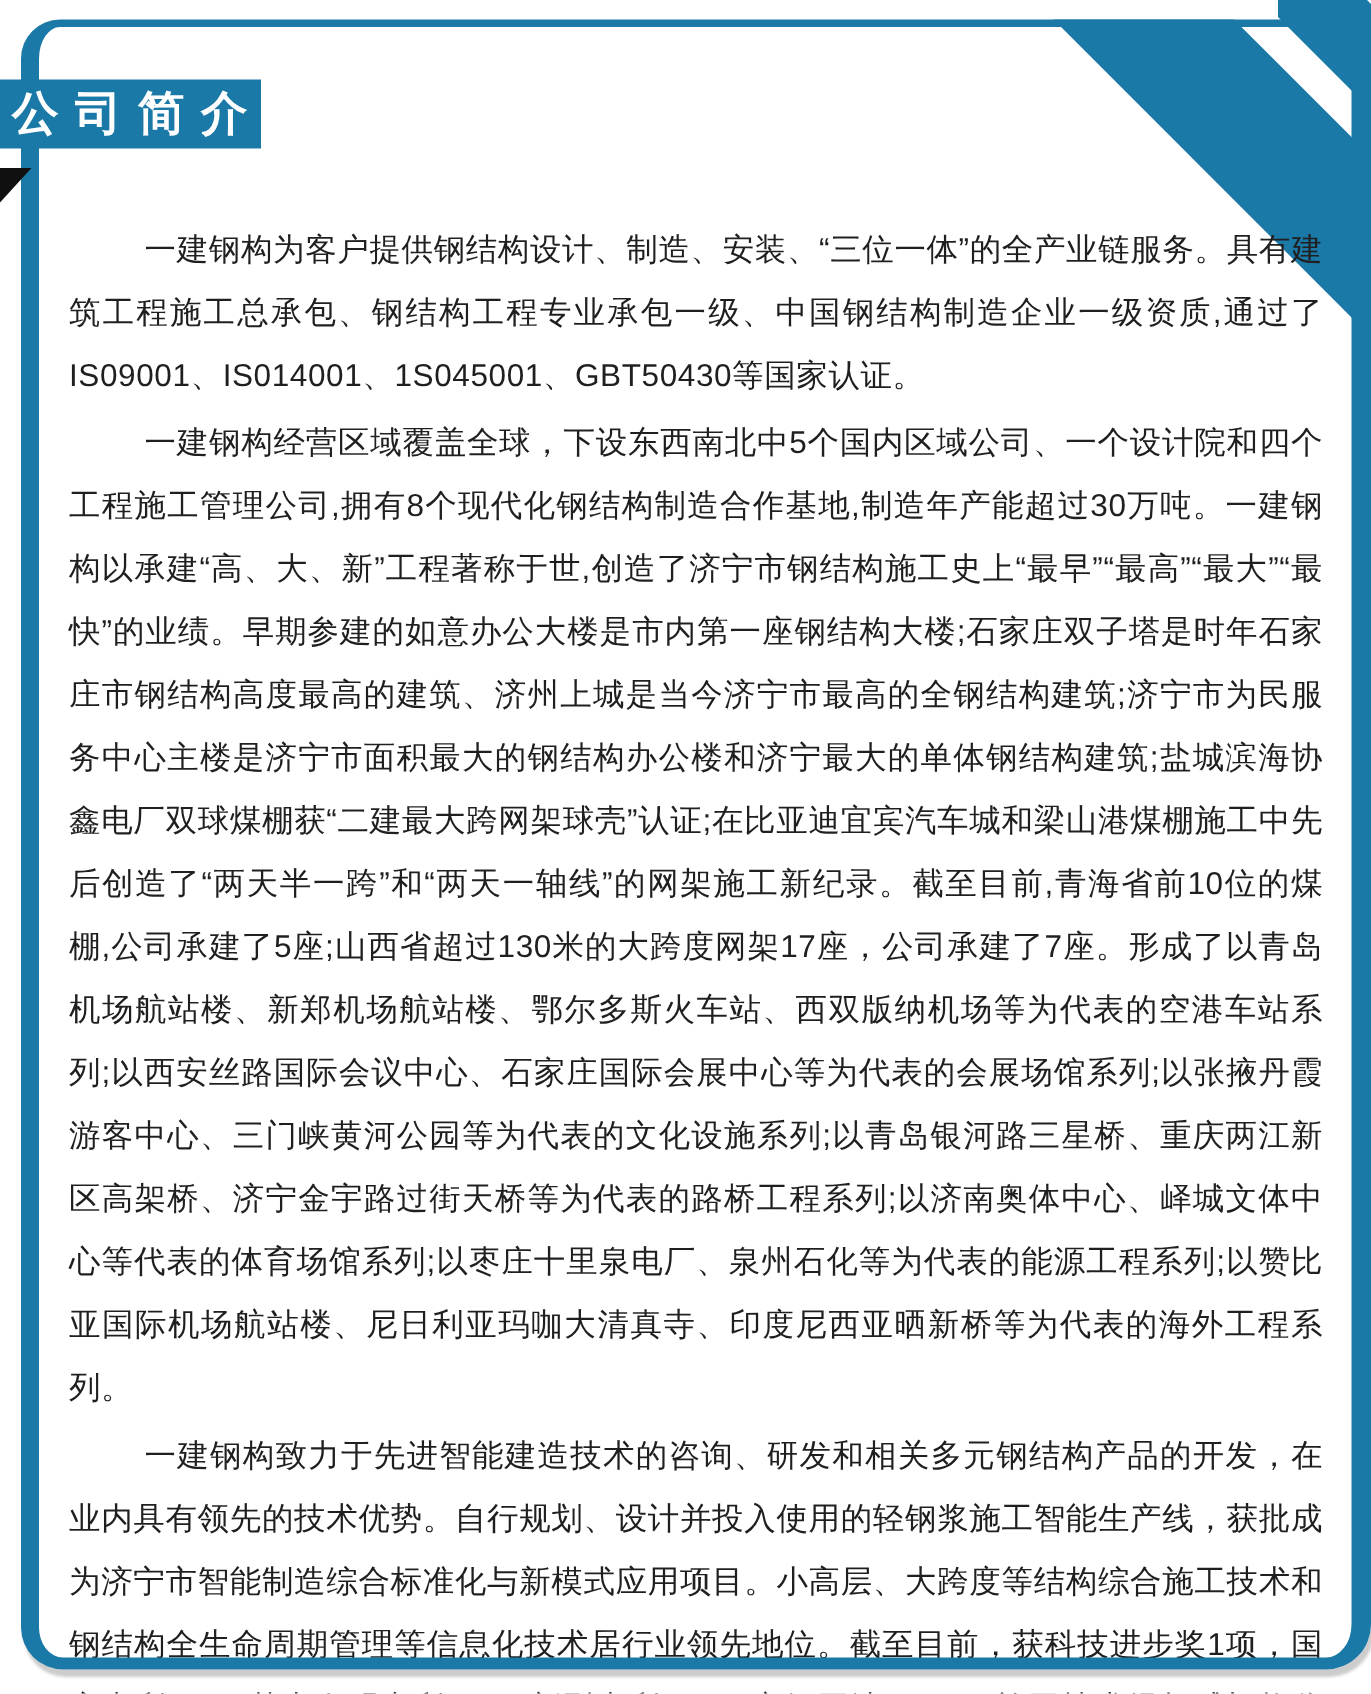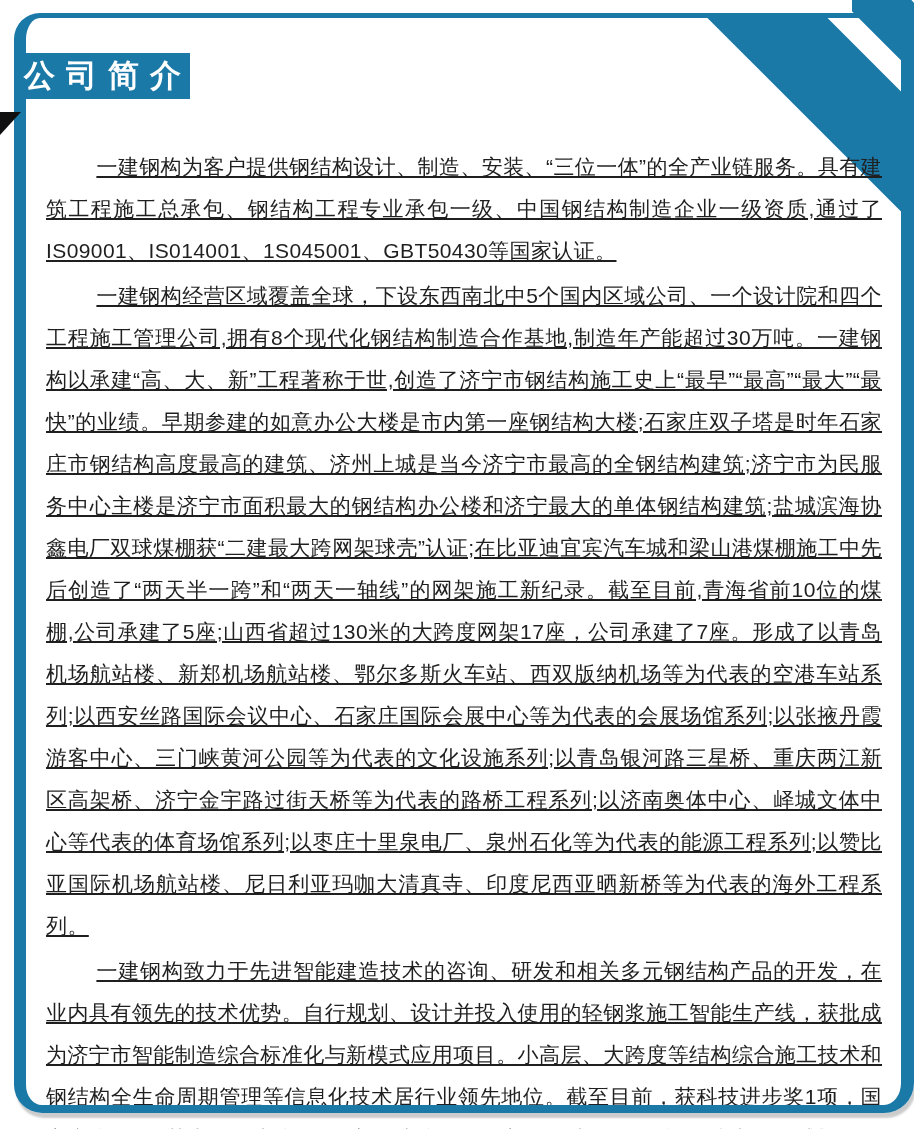--- a/index.html
+++ b/index.html
@@ -38,41 +38,41 @@
     position:absolute;top:13px;left:14px;right:0;bottom:16px;
     border:5px solid var(--teal);
     border-left-width:12px;border-right-width:13px;border-bottom-width:8px;
     border-radius:26px 30px 30px 28px;
     box-shadow:2px 5px 2px rgba(110,110,110,.35);
     z-index:3;pointer-events:none;
   }
 
   
   .title-box{
-    position:absolute;left:16px;top:53px;width:174px;height:46px;
+    position:absolute;left:0;top:53px;width:174px;height:46px;
     background:var(--teal);z-index:4;
     display:flex;align-items:center;justify-content:center;
   }
   .title-box span{
     color:#ffffff;font-family:"Liberation Serif","DejaVu Serif",serif;
     font-weight:bold;font-size:31px;letter-spacing:11px;
     padding-left:10px;white-space:nowrap;
   }
   .corner-triangle{
     position:absolute;left:0;top:112px;width:0;height:0;z-index:4;
     border-top:23px solid #101010;border-right:21px solid transparent;
   }
 
   
   .content{
     position:absolute;left:46px;top:146px;width:836px;z-index:2;
     color:var(--ink);font-size:21px;line-height:42px;
     text-align:justify;letter-spacing:0.4px;
   }
-  .content p{margin:0 0 3px 0;text-indent:2.4em;text-decoration:underline;}
+  .content p{margin:0 0 3px 0;text-indent:2.4em;}
 </style>
 </head>
 <body>
 
 <div class="ribbon-main"></div>
 <div class="ribbon-gap"></div>
 <div class="ribbon-fold"></div>
 <div class="top-mask"></div>
 
 <div class="frame"></div>

